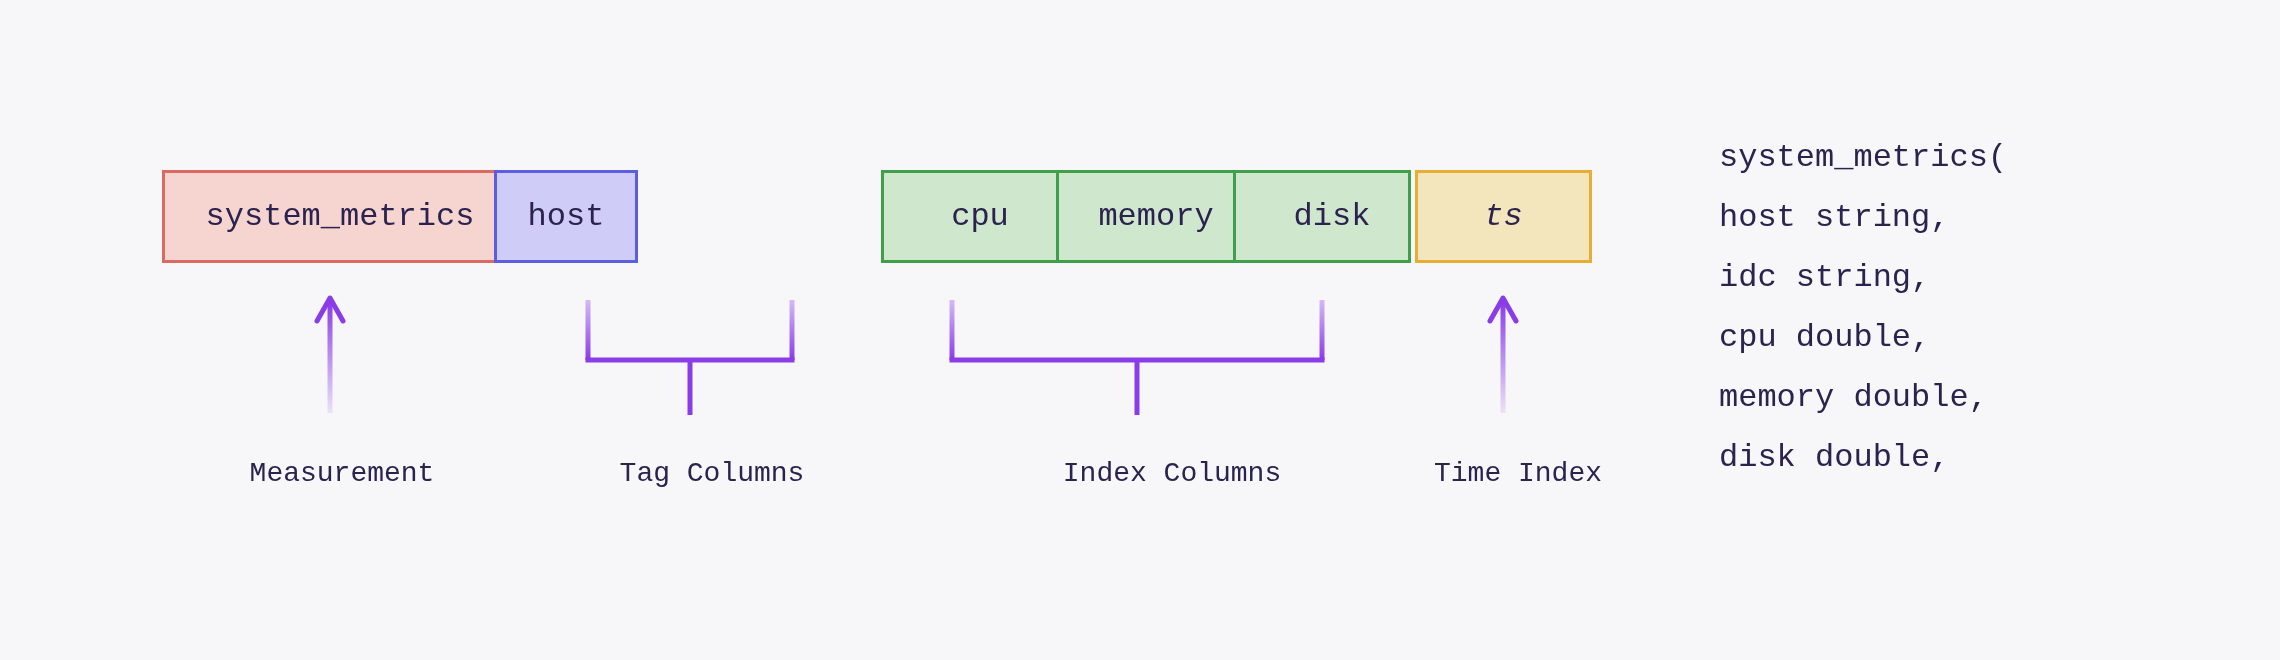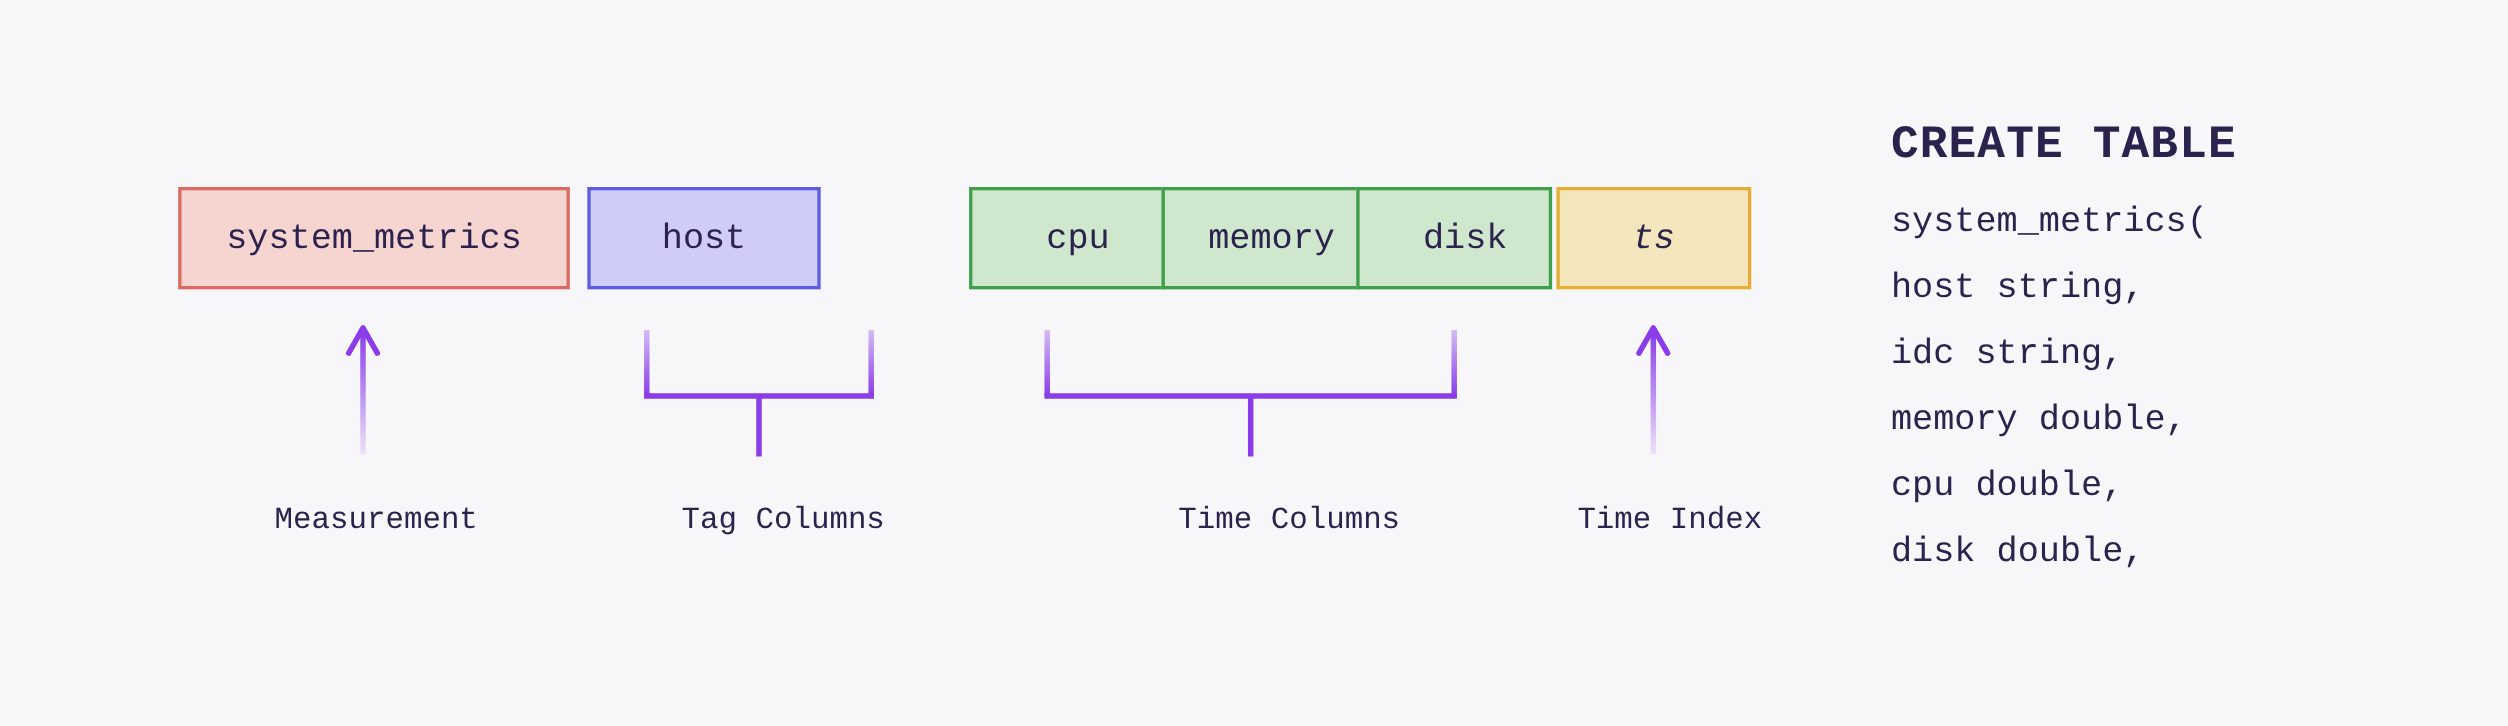--- a/index.html
+++ b/index.html
@@ -62,21 +62,21 @@
   .code-line { white-space: pre; margin-top: 24px; }
   .code-line .b { font-weight: bold; }
 </style>
 </head>
 <body>
 
 <div class="canvas">
 
   <div class="box pink" style="left:162px; width:356px;">system_metrics</div>
 
-  <div class="box lavender" style="left:534px; width:212px;">host</div>
+  <div class="box lavender" style="left:494px; width:144px;">host</div>
 
   <div class="box green" style="left:881px; width:178px;">cpu</div>
   <div class="box green" style="left:1056px; width:180px;">memory</div>
   <div class="box green" style="left:1233px; width:178px;">disk</div>
 
   <div class="box amber" style="left:1415px; width:177px;font-style:italic;">ts</div>
 
   <svg class="overlay" viewBox="0 0 2280 660">
     <defs>
       <linearGradient id="fadeTail" gradientUnits="userSpaceOnUse" x1="0" y1="302" x2="0" y2="414">
@@ -109,28 +109,27 @@
     </g>
 
     <g>
       <line x1="1503" y1="413" x2="1503" y2="300" stroke="url(#fadeTail)" stroke-width="5"></line>
       <polyline points="1490,321 1503,298 1516,321" fill="none" stroke="#8a3ce8" stroke-width="5" stroke-linecap="round" stroke-linejoin="round"></polyline>
     </g>
   </svg>
 
   <div class="group-label" style="left:342px;">Measurement</div>
   <div class="group-label" style="left:712px;">Tag Columns</div>
-  <div class="group-label" style="left:1172px;">Time Columns</div>
+  <div class="group-label" style="left:1172px;">Index Columns</div>
   <div class="group-label" style="left:1518px;">Time Index</div>
 
   <div class="code">
-    <div class="code-heading">CREATE TABLE</div>
     <div class="code-lines">
       <div class="code-line"><span>system_metrics(</span></div>
       <div class="code-line"><span>host string,</span></div>
       <div class="code-line"><span>idc string,</span></div>
+      <div class="code-line"><span>cpu double,</span></div>
       <div class="code-line"><span>memory double,</span></div>
-      <div class="code-line"><span>cpu double,</span></div>
       <div class="code-line"><span>disk double,</span></div>
     </div>
   </div>
 
 </div>
 
 </body></html>

